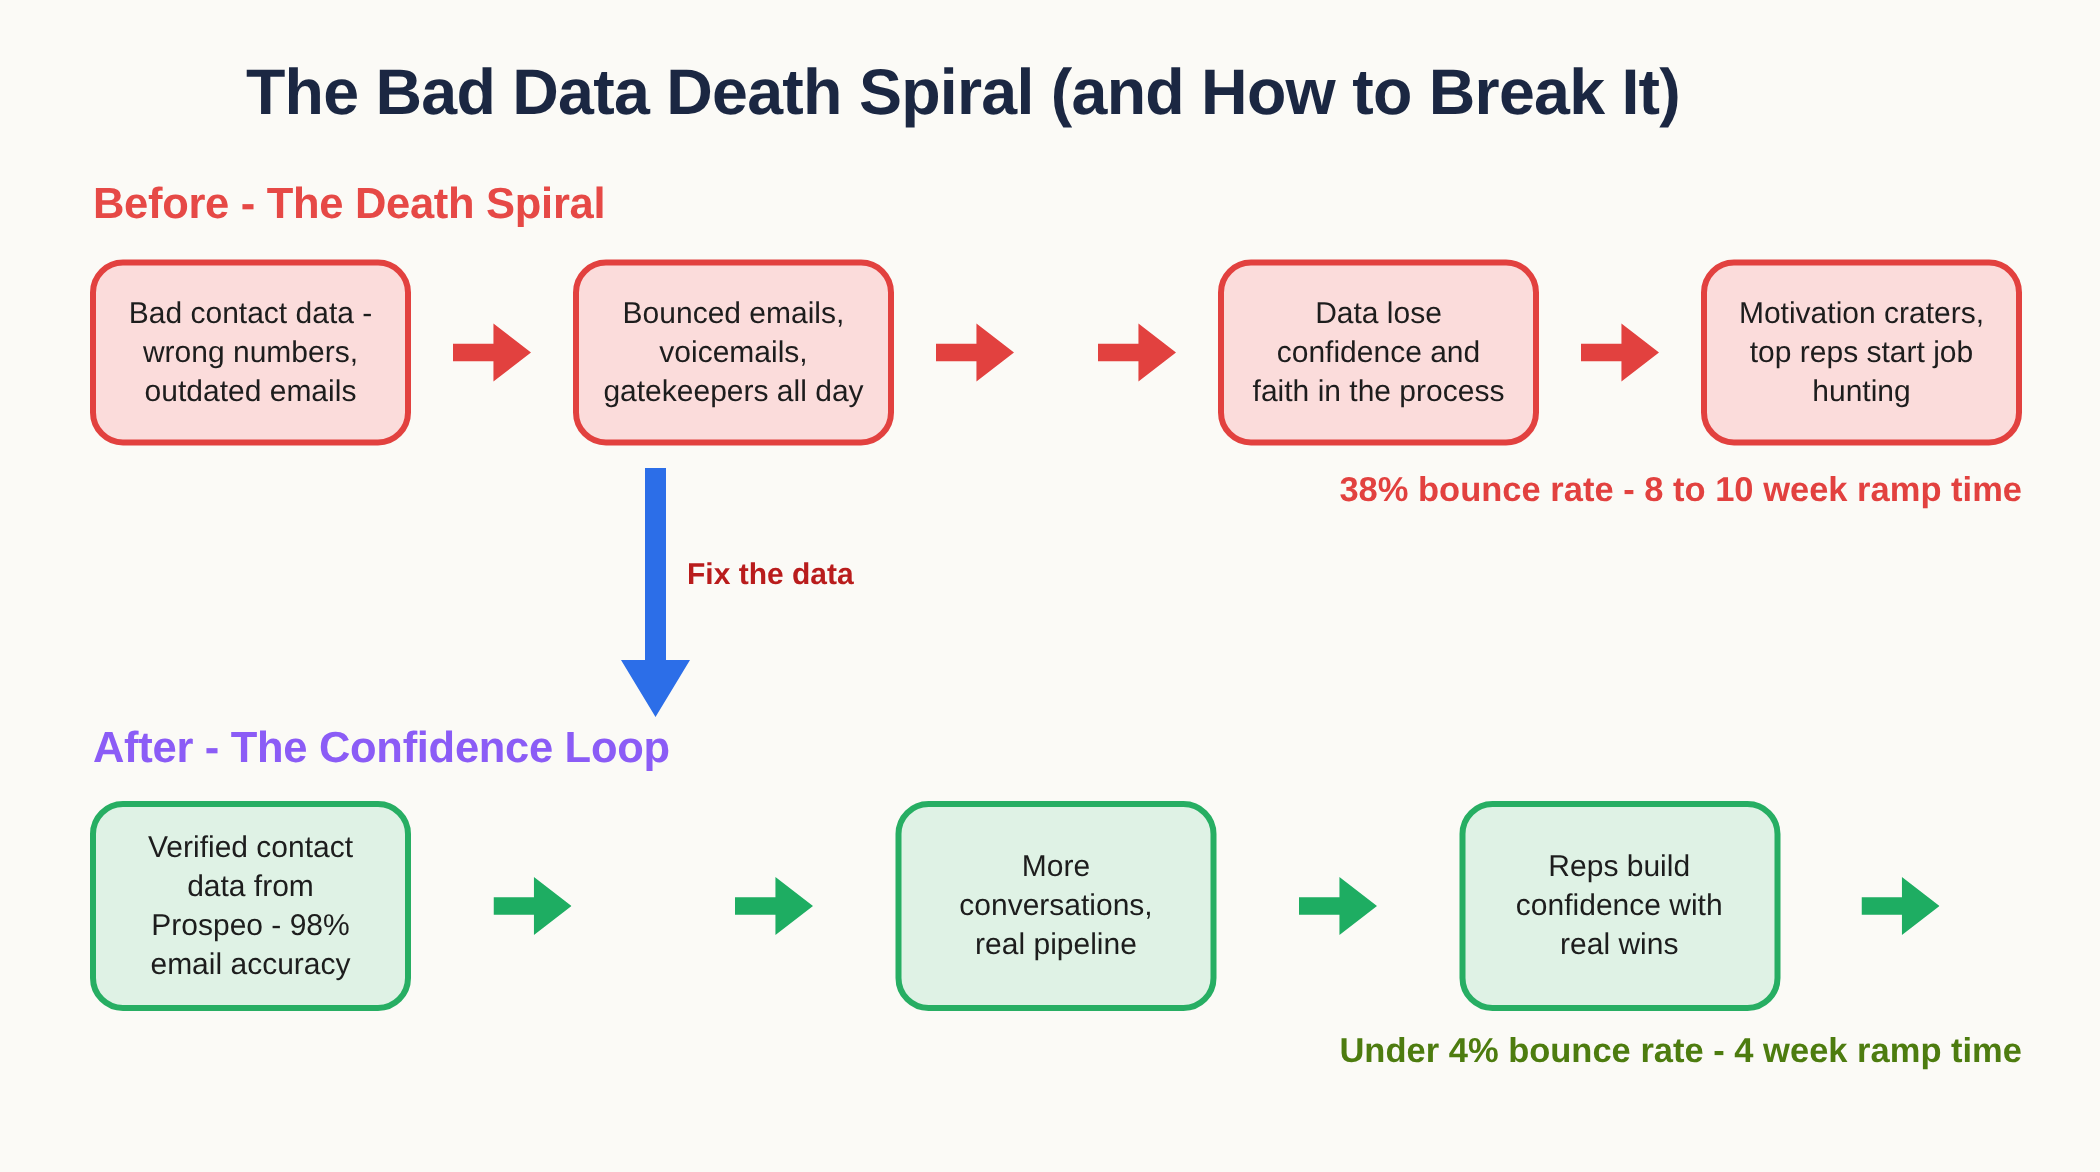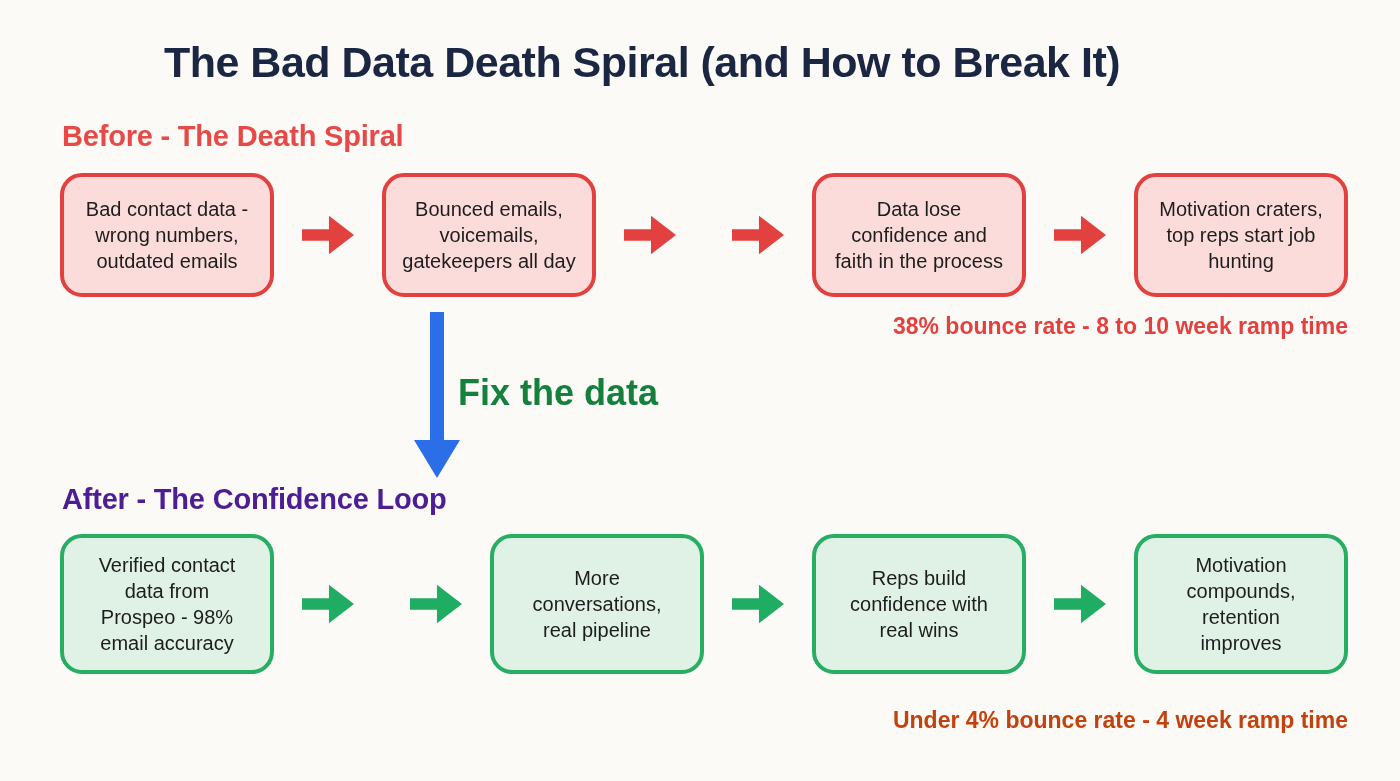--- a/index.html
+++ b/index.html
@@ -23,21 +23,21 @@
   }
 
   .section-heading {
     position: absolute;
     left: 62px;
     font-size: 29px;
     font-weight: 700;
     letter-spacing: -0.2px;
   }
   .section-heading.before { top: 120px; color: #e64946; text-align: right; }
-  .section-heading.after  { top: 483px; color: #4c1d95; }
+  .section-heading.after  { top: 483px; color: #8b5cf6; }
 
   .flow-row {
     position: absolute;
     left: 60px;
     width: 1288px;
     display: flex;
     justify-content: space-between;
     align-items: stretch;
   }
   .flow-row.before-row { top: 173px; height: 124px; }
@@ -69,33 +69,33 @@
   .flow-arrow svg { display: block; }
 
   .stat-caption {
     position: absolute;
     left: 60px; width: 1288px;
     text-align: right;
     font-size: 23px;
     font-weight: 700;
   }
   .stat-caption.before-stat { top: 313px; color: #e2413f; }
-  .stat-caption.after-stat  { top: 707px; color: #c2410c; }
+  .stat-caption.after-stat  { top: 687px; color: #4d7c0f; }
 
   .fix-arrow {
     position: absolute;
     left: 410px; top: 312px;
     width: 54px; height: 168px;
   }
   .fix-label {
     position: absolute;
     left: 458px; top: 372px;
-    font-size: 36px;
-    font-weight: 700;
-    color: #15803d;
+    font-size: 20px;
+    font-weight: 700;
+    color: #b91c1c;
   }
 </style>
 </head>
 <body>
 
 <div class="canvas">
 
   <h1 class="main-title">The Bad Data Death Spiral (and How to Break It)</h1>
 
   <h2 class="section-heading before">Before - The Death Spiral</h2>
@@ -184,23 +184,17 @@
     <div class="flow-box">
       <span class="box-label">Reps build
 confidence with
 real wins</span>
     </div>
     <div class="flow-arrow">
       <svg width="52" height="44" viewBox="0 0 54 44">
           <polygon points="0,16 28,16 28,2 54,22 28,42 28,28 0,28" fill="#1ead62"></polygon>
         </svg>
     </div>
-    <div class="flow-box">
-      <span class="box-label">Motivation
-compounds,
-retention
-improves</span>
-    </div>
   </div>
 
   <div class="stat-caption after-stat">Under 4% bounce rate - 4 week ramp time</div>
 
 </div>
 
 </body></html>

